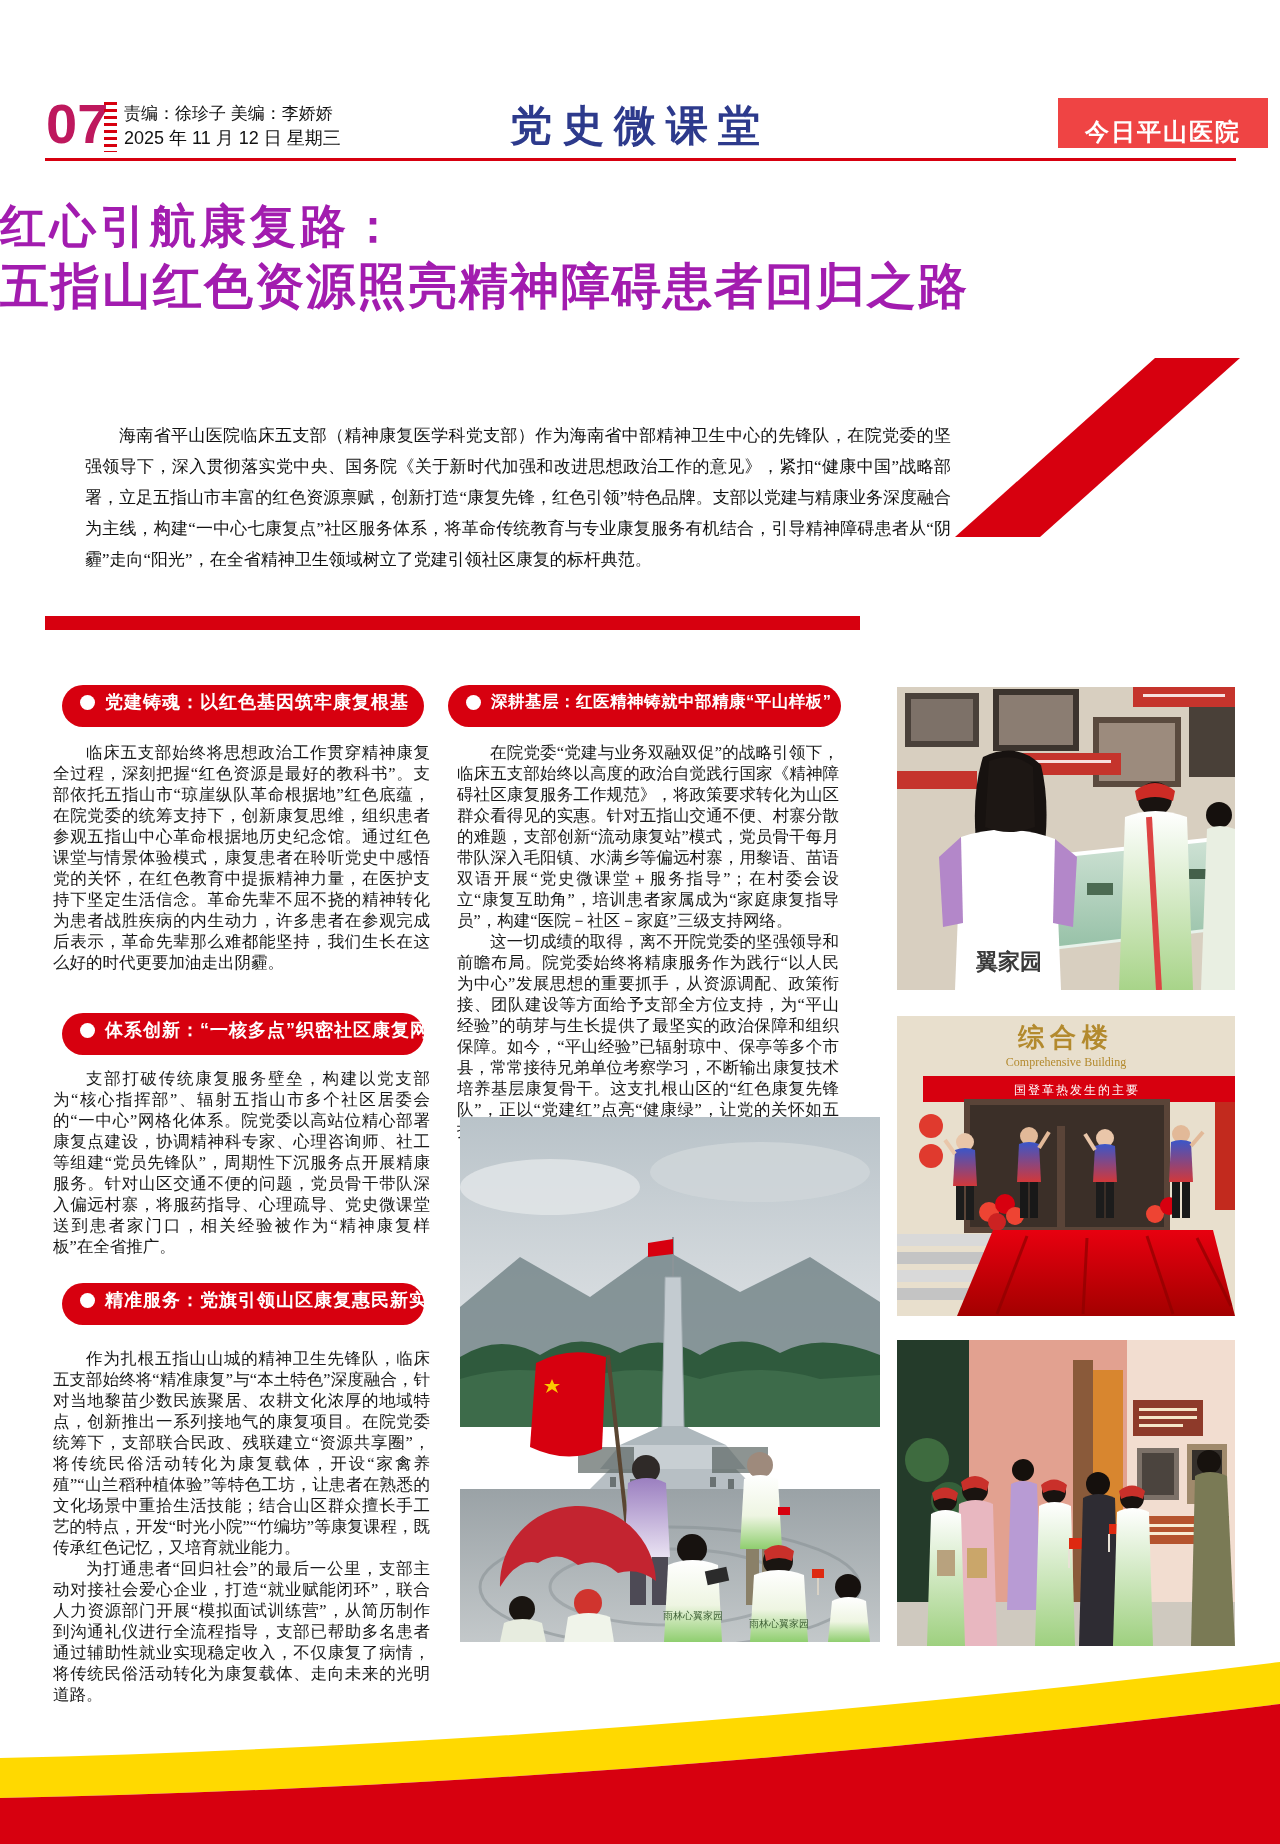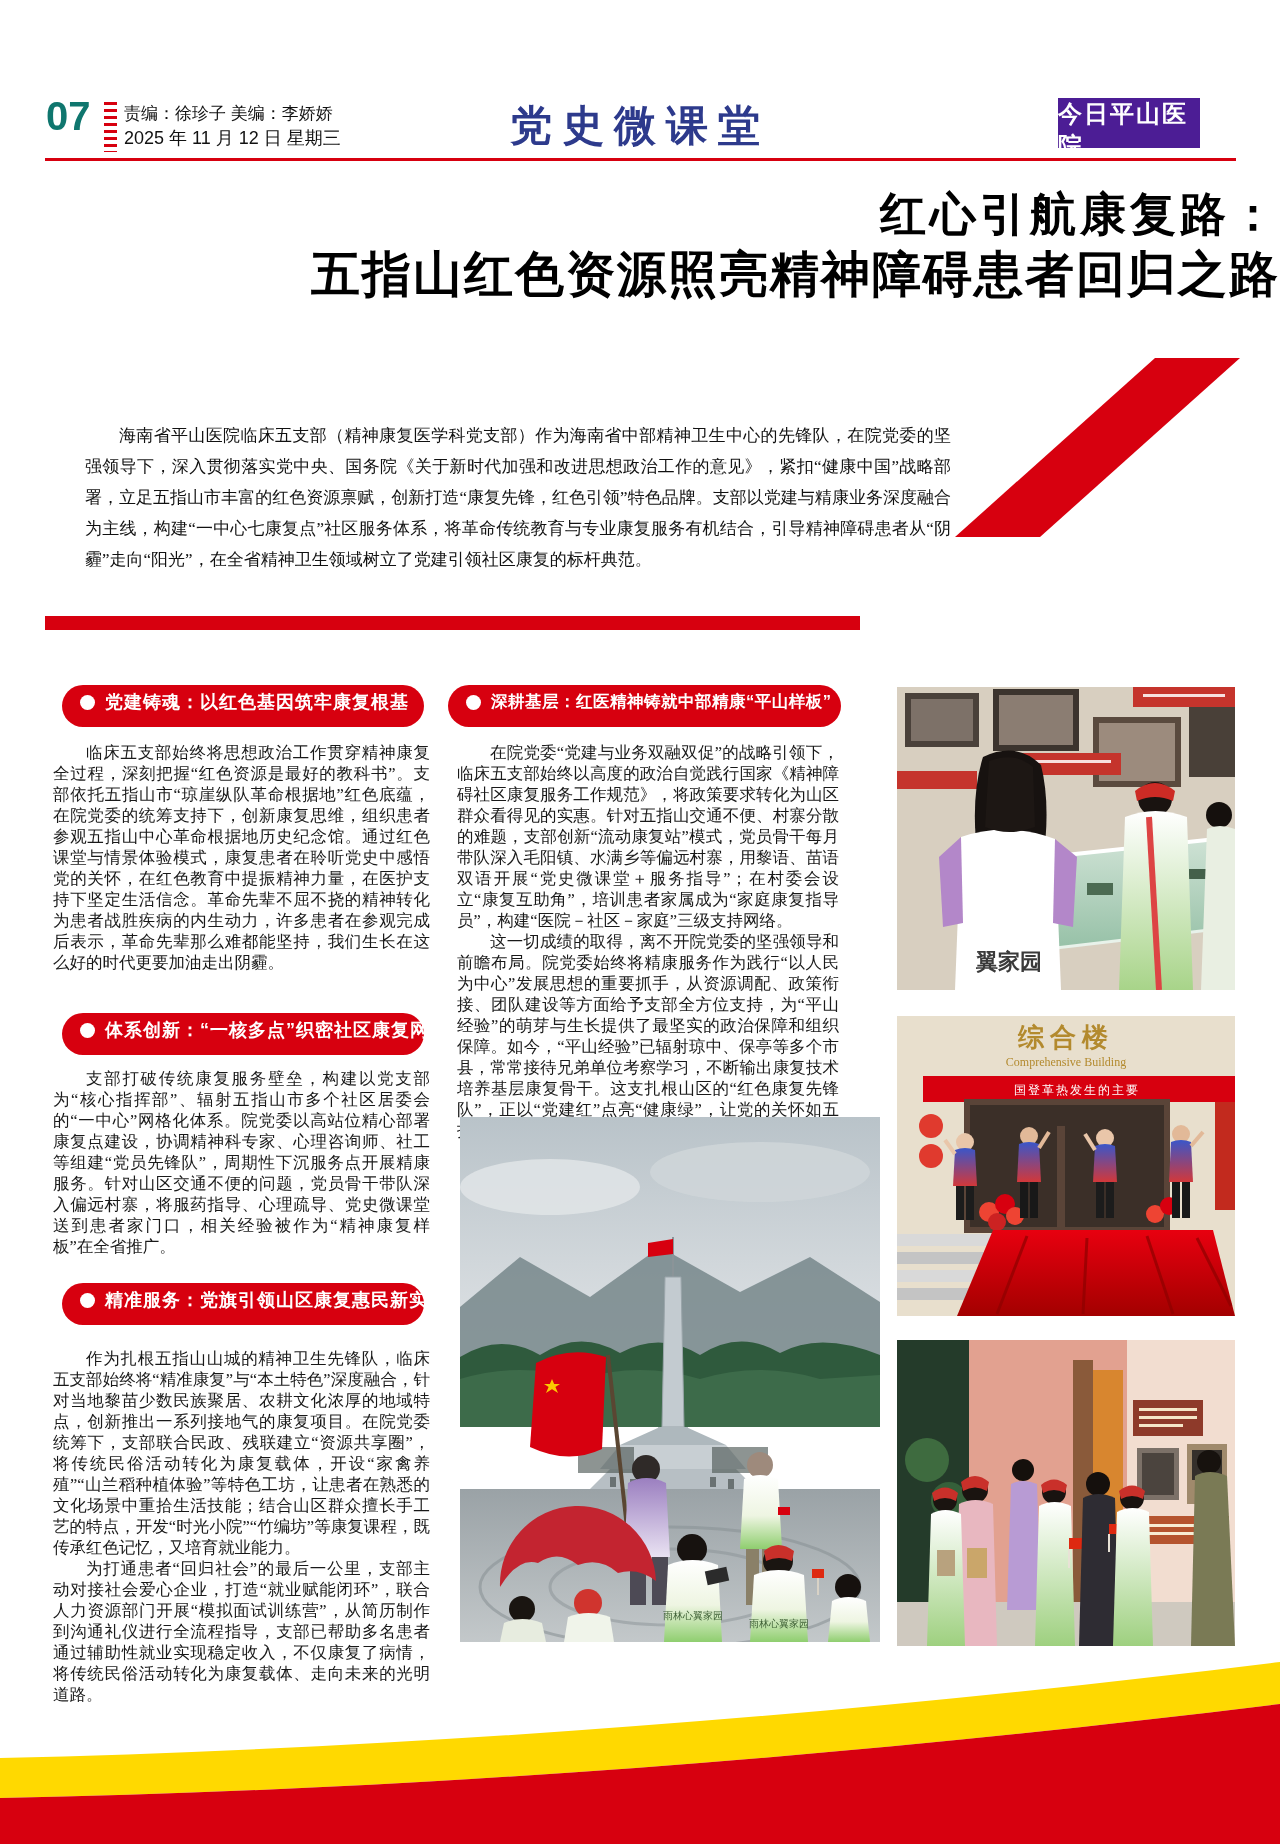--- a/index.html
+++ b/index.html
@@ -2,34 +2,34 @@
 <html><head>
 <meta charset="utf-8">
 <style>
   html,body{margin:0;padding:0;background:#ffffff;}
   #page{position:relative;width:1280px;height:1844px;background:#ffffff;overflow:hidden;
         font-family:"Liberation Serif", serif;color:#1a1a1a;}
   .abs{position:absolute;}
 
   
   .pagenum{left:46px;top:96px;font-family:"Liberation Sans",sans-serif;
-           font-size:40px;font-weight:700;color:#0f766e;line-height:1;}
+           font-size:56px;font-weight:700;color:#be185d;line-height:1;}
   .dashcol{left:104px;top:102px;width:13px;height:50px;
            background:repeating-linear-gradient(to bottom,#d7000f 0 3px,transparent 3px 7px);}
   .meta1{left:124px;top:102px;font-family:"Liberation Sans",sans-serif;font-size:17px;color:#111;}
   .meta2{left:124px;top:126px;font-family:"Liberation Sans",sans-serif;font-size:18px;color:#111;}
   .sectiontitle{left:0;right:0;top:98px;text-align:center;font-size:42px;font-weight:700;
                 color:#2d3a8c;letter-spacing:10px;}
-  .paperbox{left:1058px;top:98px;width:142px;height:50px;background:#4c1d95;
-            display:flex;align-items:flex-start;justify-content:center;}
+  .paperbox{left:1058px;top:98px;width:210px;height:50px;background:#ef4444;
+            display:flex;align-items:flex-end;justify-content:center;}
   .paperbox span{color:#fff;font-size:24px;font-weight:700;letter-spacing:2px;}
   .headrule{left:45px;top:158px;width:1191px;height:3px;background:#d7000f;}
 
   
-  .headline{left:0;right:0;top:186px;text-align:right;font-weight:900;color:#000000;}
+  .headline{left:0;right:0;top:198px;text-align:left;font-weight:900;color:#a21caf;}
   .headline .l1{font-size:46px;letter-spacing:4px;line-height:1.25;}
   .headline .l2{font-size:49px;letter-spacing:2px;line-height:1.25;}
 
   
   .intro{left:85px;top:420px;width:866px;font-size:17px;line-height:31px;
          text-align:justify;text-indent:2em;color:#111;}
 
   .divbar{left:45px;top:616px;width:815px;height:14px;background:#d7000f;}
 
   

